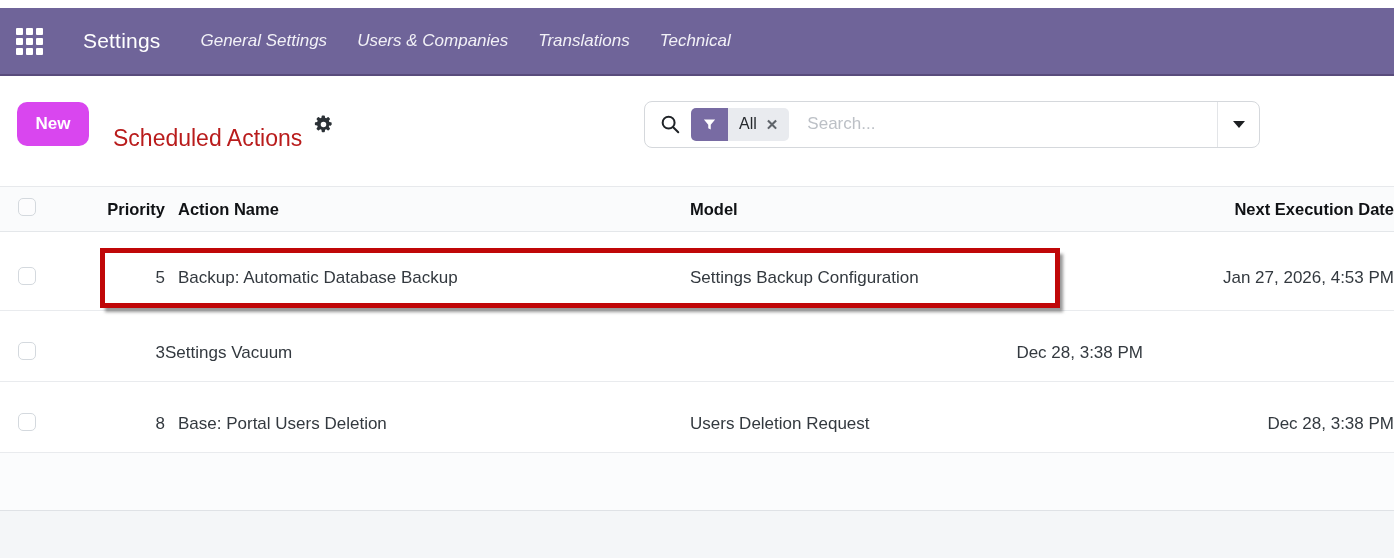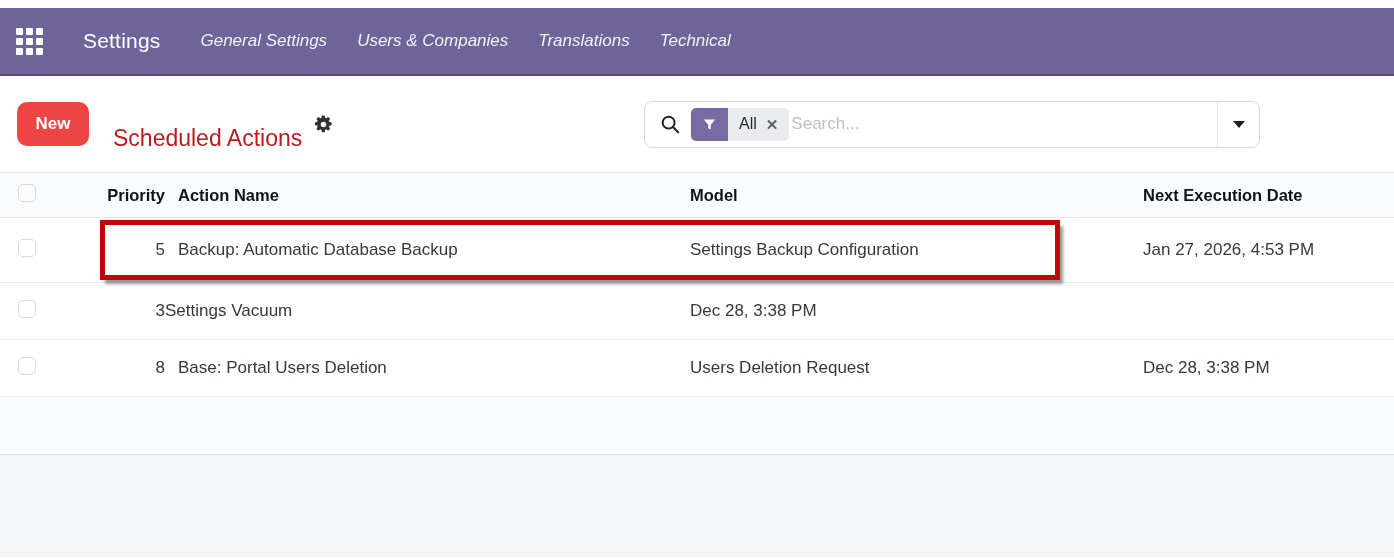--- a/index.html
+++ b/index.html
@@ -13,55 +13,55 @@
     display:flex; align-items:center; padding:0 16px; gap:40px; }
   .apps-grid { width:27px; height:27px; display:grid; grid-template-columns:repeat(3,7px);
     grid-template-rows:repeat(3,7px); gap:3px; cursor:pointer; flex:0 0 auto; }
   .apps-grid span { background:#fff; border-radius:1px; }
   .brand { color:#fff; font-size:21px; font-weight:500; letter-spacing:.2px; cursor:pointer; }
   .nav-items { display:flex; gap:30px; align-items:center; }
   .nav-item { color:#f2f1f7; font-size:17px; cursor:pointer; padding:6px 0;font-style:italic; }
 
   
   .control-panel { height:96px; display:flex; align-items:center; padding:0 0 0 17px; background:#fff; }
-  .btn-new { background:#ef4444; color:#fff; border:none; border-radius:10px;
+  .btn-new { background:#d946ef; color:#fff; border:none; border-radius:10px;
     font-family:"Liberation Sans", sans-serif; font-size:17px; font-weight:700;
     width:72px; height:44px; cursor:pointer; }
   .view-title { font-size:23px; color:#b91c1c; margin-left:24px; font-weight:400;margin-top:29px; }
   .gear { margin-left:12px; display:inline-flex; align-items:center; cursor:pointer; }
 
   .search-widget { margin-left:auto; margin-right:134px; width:616px; height:47px;
     border:1px solid #d5d8dc; border-radius:8px; display:flex; align-items:center;
     background:#fff; }
   .search-icon-wrap { padding:0 10px 0 14px; display:flex; align-items:center; }
   .facet { display:flex; align-items:stretch; height:33px; border-radius:5px; overflow:hidden;
     flex:0 0 auto; cursor:default;text-align:right; }
   .facet-icon { width:37px; background:#786ba3; display:flex; align-items:center; justify-content:center; }
   .facet-body { background:#e9ebef; display:flex; align-items:center; gap:9px; padding:0 11px; }
   .facet-label { font-size:16px; color:#26292d; }
   .facet-remove { font-size:15px; color:#5f646a; font-weight:700; cursor:pointer; line-height:1; }
   .search-input { flex:1; border:none; outline:none; height:100%; font-size:17px;
-    padding-left:2px; color:#333; font-family:"Liberation Sans", sans-serif; background:transparent; }
+    padding-left:18px; color:#333; font-family:"Liberation Sans", sans-serif; background:transparent; }
   .search-input::placeholder { color:#bcc0c6; }
   .search-caret-sec { width:42px; height:100%; border-left:1px solid #e3e5e8;
     display:flex; align-items:center; justify-content:center; cursor:pointer; flex:0 0 auto; }
   .caret-down { width:0; height:0; border-left:6px solid transparent;
     border-right:6px solid transparent; border-top:7px solid #1d1f22; }
 
   
   .table { width:100%; }
-  .trow { display:grid; grid-template-columns:56px 109px 525px 453px 1fr; align-items:center; }
+  .trow { display:grid; grid-template-columns:56px 109px 525px 453px 1fr; align-items:center;margin-top:14px; }
   .thead { height:46px; background:#fafbfc; border-top:1px solid #e7e9ec;
     border-bottom:1px solid #e4e7ea; }
   .thead .cell { font-weight:700; color:#101215; font-size:16.5px; }
   .cell { font-size:17px; color:#33393f; }
   .cell.c-check { padding-left:18px; }
   .cell.c-priority { text-align:right; }
   .cell.c-name { padding-left:13px; }
-  .cell.c-date { text-align:left; padding-right:53px; }
+  .cell.c-date { text-align:right; }
   .body-row { background:#fff; border-bottom:1px solid #e9ebee; height:57px; position:relative; cursor:pointer; }
   .body-row.tall { height:65px; }
   .checkbox { width:18px; height:18px; border:1px solid #d4d9de; border-radius:5px;
     background:#fff; display:inline-block; cursor:pointer; }
   .thead .checkbox { background:#fcfcfd; }
 
   .highlight-box { position:absolute; left:100px; width:960px; top:2px; bottom:2px;
     border:5px solid #c00708; box-shadow:4px 5px 3px -1px rgba(95,95,95,.65);
     pointer-events:none; z-index:5; }
 

